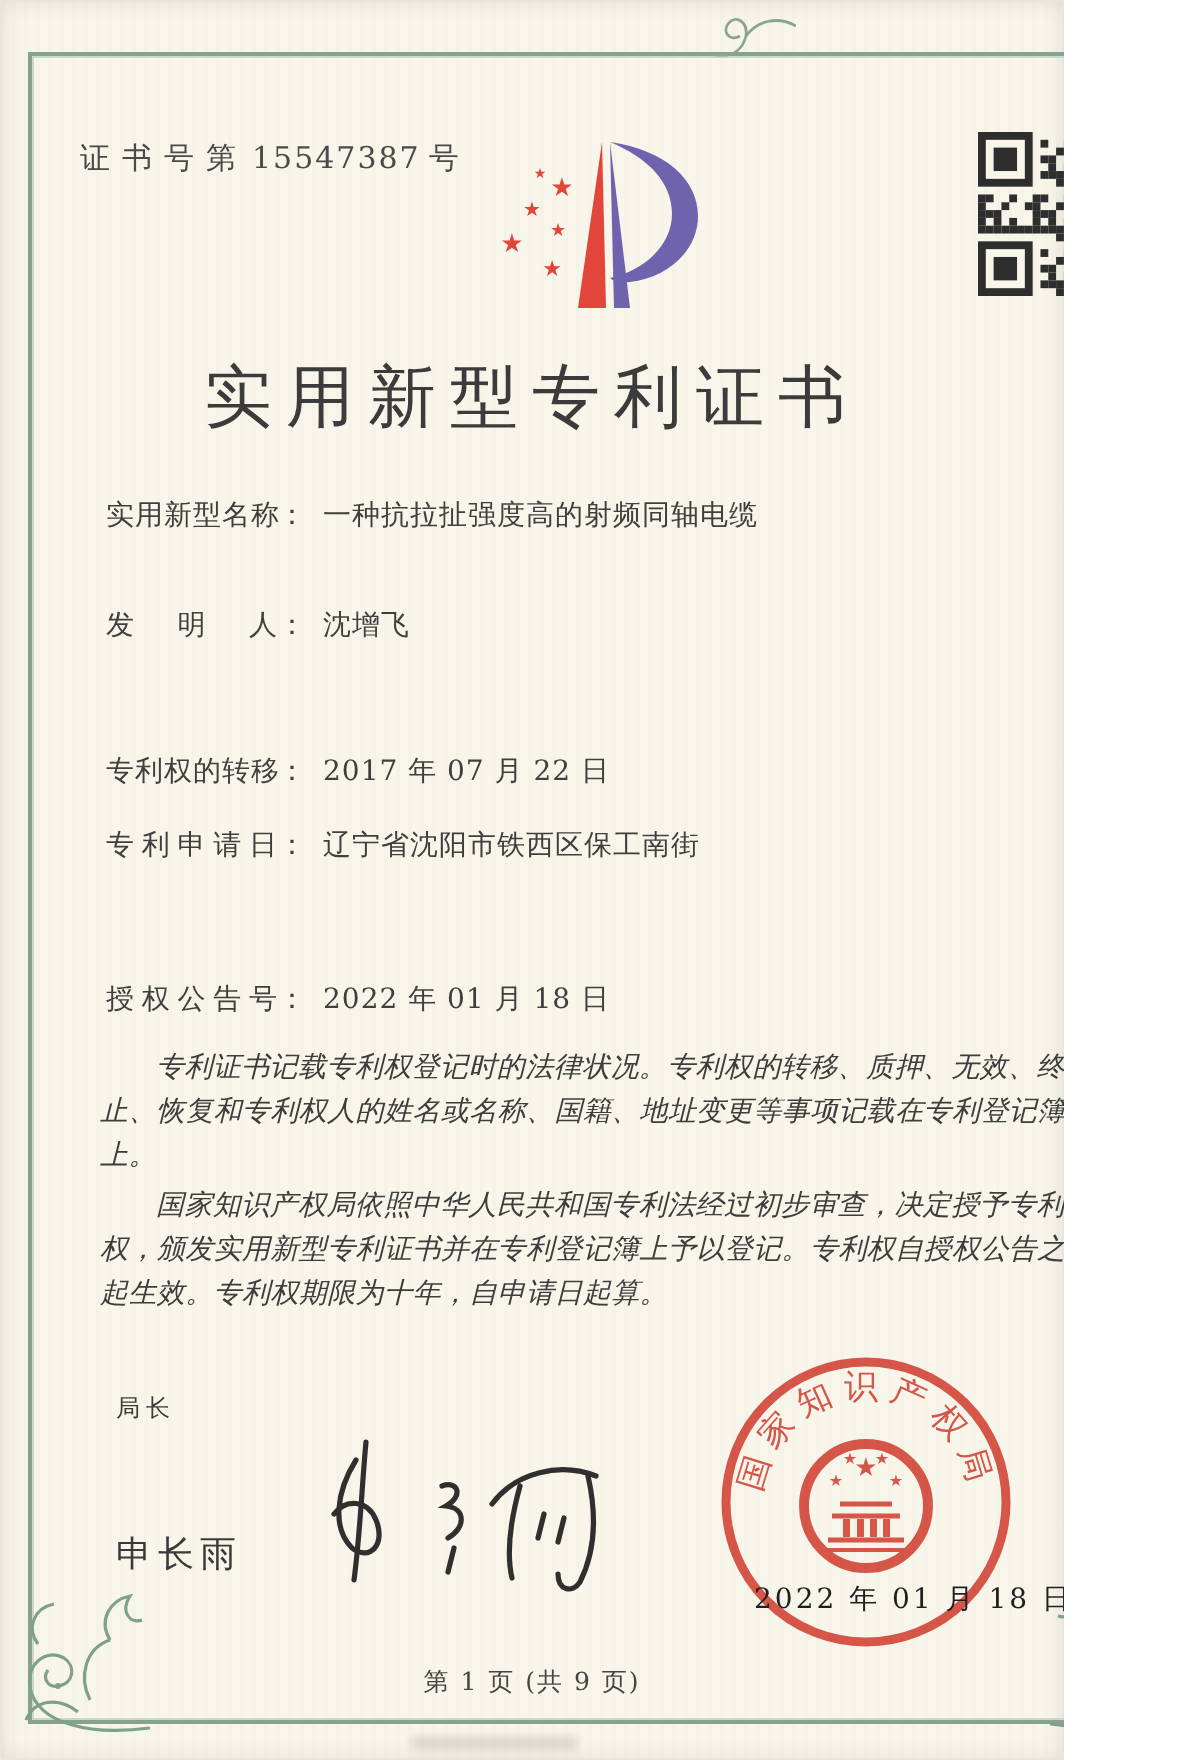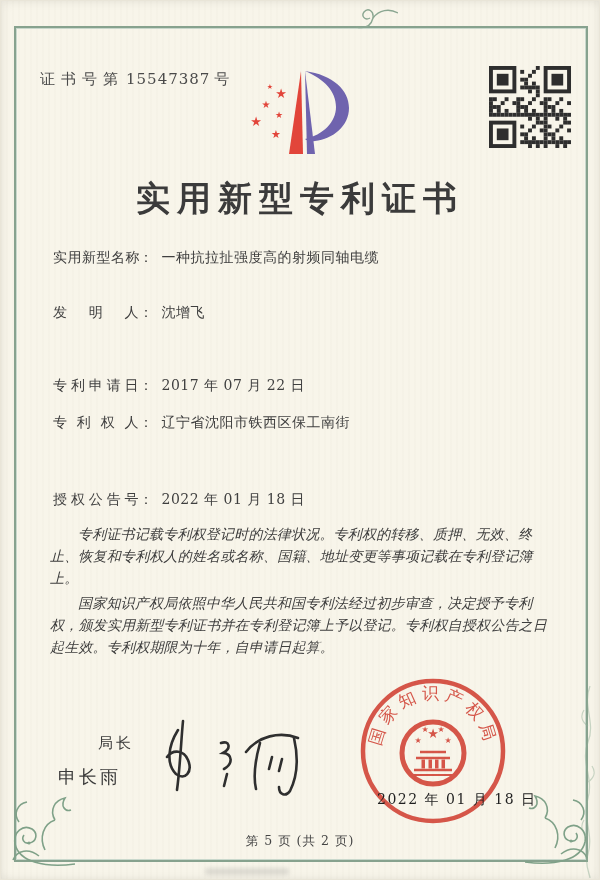--- a/index.html
+++ b/index.html
@@ -1,47 +1,47 @@
 <!DOCTYPE html>
 <html><head>
 <meta charset="utf-8">
 <title>certificate</title>
 <style>
   html,body{margin:0;padding:0;}
   .page{
-    position:relative;width:600px;height:880px;overflow:hidden;
+    position:relative;width:532px;height:880px;overflow:hidden;
     background:
       repeating-linear-gradient(90deg, rgba(120,110,80,0.02) 0 2px, rgba(0,0,0,0) 2px 6px),
       #f8f5ea;
     box-shadow: inset 0 0 0 1px #e9e5d8, inset 3px 3px 10px rgba(0,0,0,.06), inset -3px -3px 10px rgba(0,0,0,.05);
     font-family:"DejaVu Serif","Liberation Serif",serif;
     color:#3f3f3f;
   }
   .frame{
     position:absolute;left:14px;top:26px;width:570px;height:832px;
     border:2px solid #87a28e;
     box-shadow: inset 0 0 0 1px #c9d8cc;
   }
   .cert-no{position:absolute;left:40px;top:70px;font-size:15px;color:#4a4a4a;white-space:nowrap;}
   .cert-no .pre{letter-spacing:6px;}
   .cert-no .num{letter-spacing:1px;margin-left:2px;}
   .cert-no .suf{margin-left:4px;}
   .logo{position:absolute;left:245px;top:66px;width:115px;height:95px;}
   .qr{position:absolute;left:489px;top:66px;width:82px;height:82px;}
   .title{
     position:absolute;left:0;top:176px;width:100%;text-align:center;
-    font-size:34px;font-weight:700;letter-spacing:7px;color:#3b3b3b;
+    font-size:34px;font-weight:400;letter-spacing:7px;color:#3b3b3b;
   }
   .field-row{position:absolute;left:53px;width:520px;font-size:14px;letter-spacing:.5px;white-space:nowrap;}
   .flabel{display:inline-block;width:86px;text-align:justify;text-align-last:justify;text-justify:inter-character;vertical-align:top;}
   .fvalue{margin-left:8px;}
   .grant-no-group{position:absolute;left:245px;top:0;}
   .paras{position:absolute;left:50px;top:523px;width:498px;font-size:14px;line-height:22px;color:#3d3d3d;font-style:italic;}
   .paras p{margin:0 0 3px 0;text-indent:2em;letter-spacing:.2px;}
-  .signer-title{position:absolute;left:58px;top:734px;font-size:15px;letter-spacing:3px;color:#3a3a3a;margin-left:40px;}
+  .signer-title{position:absolute;left:58px;top:696px;font-size:12px;letter-spacing:3px;color:#3a3a3a;}
   .signer-name{position:absolute;left:58px;top:765px;font-size:18px;letter-spacing:3px;color:#3a3a3a;}
   .signature{position:absolute;left:148px;top:716px;width:172px;height:84px;}
   .seal{position:absolute;left:350px;top:668px;width:166px;height:170px;opacity:.9;mix-blend-mode:multiply;z-index:4;}
   .seal-date{position:absolute;left:377px;top:791px;font-size:14px;letter-spacing:1.5px;color:#1f1f1f;z-index:5;white-space:nowrap;}
   .footer{position:absolute;left:0;top:833px;width:100%;text-align:center;font-size:12.5px;letter-spacing:1px;color:#444;z-index:6;}
   .corner-orn{position:absolute;width:70px;height:75px;z-index:7;}
   .corner-orn.bl{left:5px;top:794px;}
   .corner-orn.br{left:525px;top:792px;transform:scaleX(-1);}
   .top-curl{position:absolute;left:356px;top:4px;width:42px;height:28px;}
   .edge-pattern{position:absolute;left:578px;top:686px;width:20px;height:192px;opacity:.45;}
@@ -208,24 +208,24 @@
 
   <div class="title">实用新型专利证书</div>
 
   <div class="field-row" style="top:304px">
     <span class="flabel">发明人</span><span class="fcolon">：</span><span class="fvalue">沈增飞</span>
   </div>
   <div class="field-row" style="top:249px">
     <span class="flabel">实用新型名称</span><span class="fcolon">：</span><span class="fvalue">一种抗拉扯强度高的射频同轴电缆</span>
   </div>
   <div class="field-row" style="top:377px">
-    <span class="flabel">专利申请日</span><span class="fcolon">：</span><span class="fvalue">2017 年 07 月 22 日</span>
+    <span class="flabel">专利权的转移</span><span class="fcolon">：</span><span class="fvalue">2017 年 07 月 22 日</span>
   </div>
   <div class="field-row" style="top:414px">
-    <span class="flabel">专利权人</span><span class="fcolon">：</span><span class="fvalue">辽宁省沈阳市铁西区保工南街</span>
+    <span class="flabel">专利申请日</span><span class="fcolon">：</span><span class="fvalue">辽宁省沈阳市铁西区保工南街</span>
   </div>
   <div class="field-row" style="top:491px">
     <span class="flabel">授权公告号</span><span class="fcolon">：</span><span class="fvalue">2022 年 01 月 18 日</span>
   </div>
 
   <div class="paras">
     <p>专利证书记载专利权登记时的法律状况。专利权的转移、质押、无效、终止、恢复和专利权人的姓名或名称、国籍、地址变更等事项记载在专利登记簿上。</p>
     <p>国家知识产权局依照中华人民共和国专利法经过初步审查，决定授予专利权，颁发实用新型专利证书并在专利登记簿上予以登记。专利权自授权公告之日起生效。专利权期限为十年，自申请日起算。</p>
   </div>
 
@@ -267,21 +267,21 @@
         <rect x="85.5" y="92" width="2.5" height="8"></rect>
         <rect x="92" y="92" width="2.5" height="8"></rect>
         <path d="M64,102 L102,102" stroke-width="2.5" fill="none"></path>
         <path d="M61,107 L105,107" stroke-width="2" fill="none"></path>
       </g>
     </g>
   </svg>
 
   <div class="seal-date">2022 年 01 月 18 日</div>
 
-  <div class="footer">第 5 页 (共 2 页)</div>
+  <div class="footer">第 1 页 (共 9 页)</div>
 
   <svg class="corner-orn bl" viewBox="0 0 70 75">
     <g fill="none" stroke="#7fa188" stroke-width="1.6">
       <path d="M70,70 C40,74 14,68 10,50 C8,38 18,30 27,35 C33,39 32,48 24,49 C19,50 16,45 19,41"></path>
       <path d="M34,62 C24,54 12,56 8,66"></path>
       <path d="M40,56 C34,44 38,30 50,26"></path>
       <path d="M50,26 C44,16 50,6 60,4 C55,12 60,18 66,16"></path>
       <path d="M14,28 C8,20 12,10 22,8"></path>
       <circle cx="24" cy="49" r="1.5" fill="#7fa188" stroke="none"></circle>
     </g>

